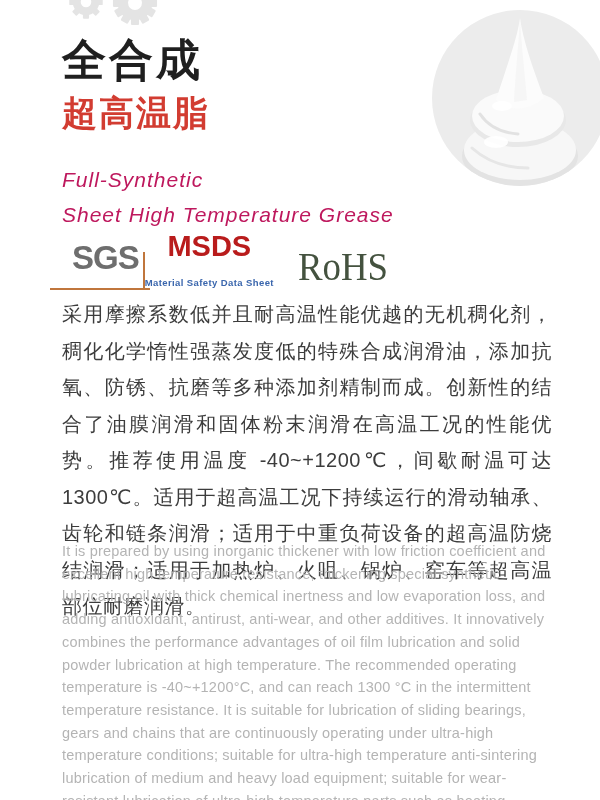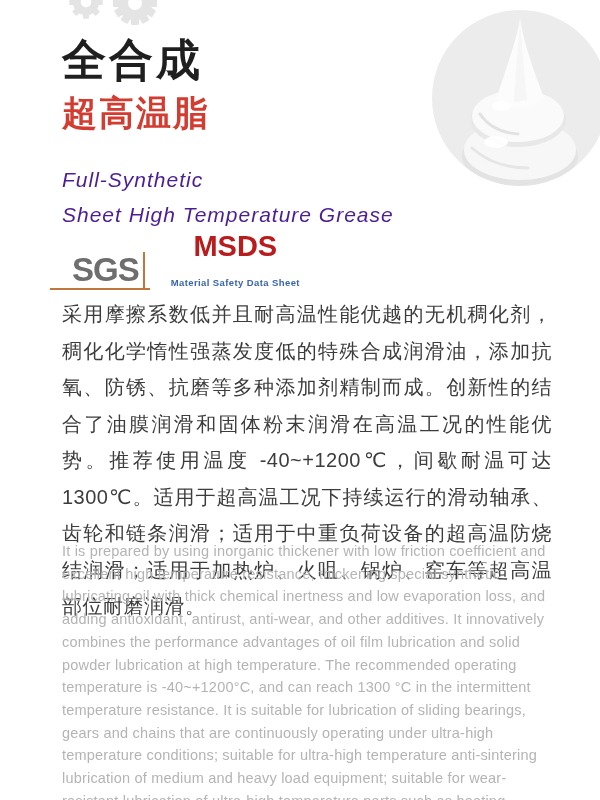--- a/index.html
+++ b/index.html
@@ -33,28 +33,28 @@
     font-size: 44px; font-weight: 600; color: #1f1f1f;
     letter-spacing: 3px; line-height: 1.2;
   }
   .title-cn-2 {
     font-size: 35px; font-weight: 800; color: #d23c31;
     letter-spacing: 2px; line-height: 1.15; margin-top: 6px;
   }
 
   .subtitle-block {
     position: absolute; left: 62px; top: 162px;
-    font-style: italic; color: #4c1d95;
+    font-style: italic; color: #be185d;
     font-size: 21px; line-height: 35px; letter-spacing: 1px;
   }
 
   .badges { position: absolute; left: 62px; top: 240px; height: 50px;
     display: flex; align-items: flex-end; }
 
-  .badge-sgs { position: relative; padding: 0 6px 4px 10px; margin-right: 26px; }
+  .badge-sgs { position: relative; padding: 0 6px 16px 10px; }
   .badge-sgs .sgs-text {
     font-size: 33px; font-weight: 800; color: #6e6e6e;
     letter-spacing: -1px; line-height: 1;
   }
   .sgs-hline { position: absolute; left: -12px; bottom: 0; width: 100px; height: 2px; background: #c0763c; }
   .sgs-vline { position: absolute; right: 0; bottom: 0; width: 2px; height: 38px; background: #c0763c; }
 
   .badge-msds { text-align: center; margin-right: 24px; padding-bottom: 2px; }
   .badge-msds .msds-text {
     font-size: 29px; font-weight: 800; color: #b91c1c; line-height: 0.95;
@@ -156,19 +156,22 @@
   <div class="badges">
     <div class="badge-sgs">
       <div class="sgs-text">SGS</div>
       <div class="sgs-hline"></div>
       <div class="sgs-vline"></div>
     </div>
     <div class="badge-msds">
       <div class="msds-text">MSDS</div>
       <div class="msds-sub">Material Safety Data Sheet</div>
     </div>
+    <div class="badge-rohs">
+      <span class="rohs-text">RoHS</span>
+    </div>
   </div>
 
   <div class="desc-cn">采用摩擦系数低并且耐高温性能优越的无机稠化剂，稠化化学惰性强蒸发度低的特殊合成润滑油，添加抗氧、防锈、抗磨等多种添加剂精制而成。创新性的结合了油膜润滑和固体粉末润滑在高温工况的性能优势。推荐使用温度 -40~+1200℃，间歇耐温可达 1300℃。适用于超高温工况下持续运行的滑动轴承、齿轮和链条润滑；适用于中重负荷设备的超高温防烧结润滑；适用于加热炉、火咀、锅炉、窑车等超高温部位耐磨润滑。</div>
 
   <div class="desc-en">It is prepared by using inorganic thickener with low friction coefficient and excellent high temperature resistance, thickening special synthetic lubricating oil with thick chemical inertness and low evaporation loss, and adding antioxidant, antirust, anti-wear, and other additives. It innovatively combines the performance advantages of oil film lubrication and solid powder lubrication at high temperature. The recommended operating temperature is -40~+1200°C, and can reach 1300 °C in the intermittent temperature resistance. It is suitable for lubrication of sliding bearings, gears and chains that are continuously operating under ultra-high temperature conditions; suitable for ultra-high temperature anti-sintering lubrication of medium and heavy load equipment; suitable for wear-resistant lubrication of ultra-high temperature parts such as heating furnace, fire nozzle as well as boiler and kiln car.</div>
 
 </div>
 
 </body></html>

